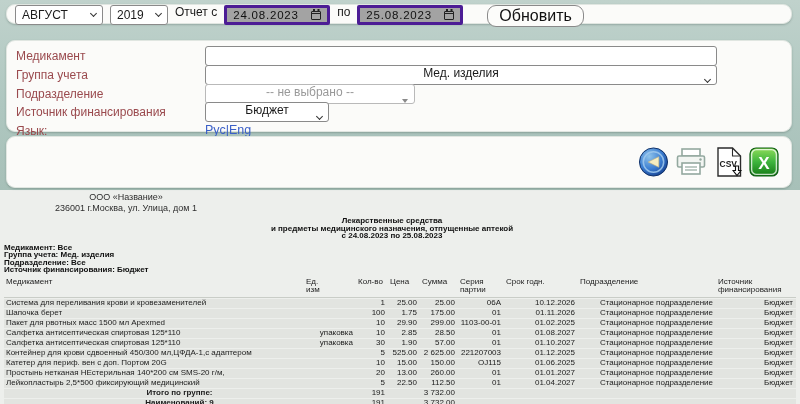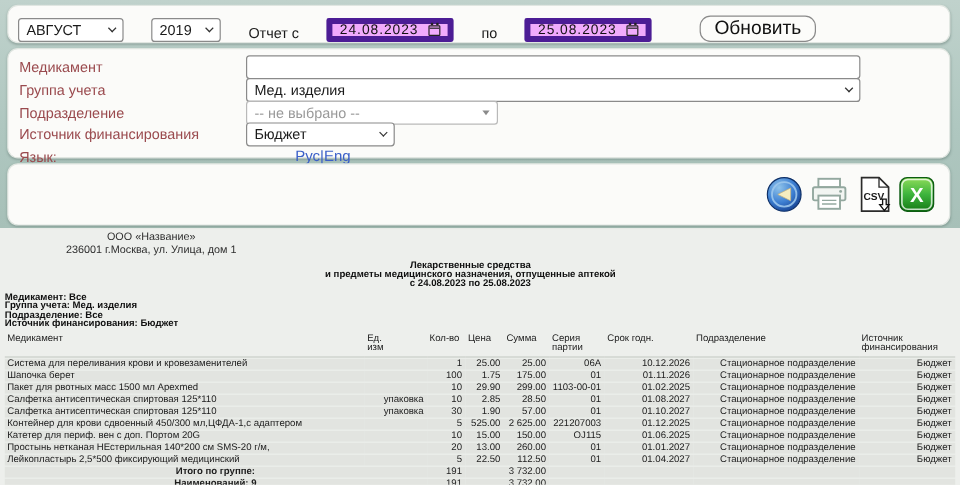--- a/index.html
+++ b/index.html
@@ -9,58 +9,58 @@
     background:#edefec;
     font-family:"Liberation Sans","DejaVu Sans",sans-serif;
     overflow:hidden;
   }
   .bg-top { position:absolute; top:0; left:0; width:800px; height:190px;
     background:linear-gradient(180deg,#c0d2cc 0%,#afc7c0 55%,#a7c0b8 100%); }
 
   .panel { position:absolute; left:6px; width:786px; background:#fbfbf9;
     border:1px solid #e0e6e1; border-radius:9px;
     box-shadow:0 1px 2px rgba(55,80,73,.30); }
-  .panel1 { top:4px; height:32px; display:flex; align-items:flex-end; gap:23px; padding:0 8px; }
+  .panel1 { top:4px; height:20px; display:flex; align-items:flex-start; gap:7px; padding:0 8px; }
   .panel2 { top:40px; height:92px; }
   .panel3 { top:136px; height:52px; }
 
   .lbl { font-size:12px; color:#1a1a1a; }
 
   .fsel { display:inline-flex; align-items:center; background:#fff;
     border:1px solid #8a8a8a; border-radius:3px; height:20px; padding:0 6px;
     font-size:12px; color:#1a1a1a; cursor:default; }
   .month { width:88px; } .year { width:58px; }
   .chev { width:5px; height:5px; border-right:1.4px solid #333; border-bottom:1.4px solid #333;
     transform:rotate(45deg); margin-left:auto; margin-top:-3px; flex:none; }
 
   .datebox { display:inline-flex; align-items:center; justify-content:space-between;
-    width:106px; height:20px; border:5px solid #4c1d95; border-radius:2px; background:#f0abfc;
+    width:106px; height:20px; border:3px solid #4c1d95; border-radius:2px; background:#a3a3a3;
     padding:0 6px; font-size:11.5px; letter-spacing:.8px; color:#111; }
   .cal { width:10px; height:9px; border:1px solid #222; border-radius:1px; position:relative;
     margin-left:4px; flex:none; }
   .cal::before { content:""; position:absolute; left:1px; top:-3px; width:1.5px; height:2.5px;
     background:#222; box-shadow:4.5px 0 0 #222; }
   .cal::after { content:""; position:absolute; left:0; top:1.5px; width:100%; height:1px; background:#222; }
 
   .refresh { margin-left:17px; height:22px; padding:0 11px; font-size:16px; color:#111;
     background:#fcfcfa; border:1px solid #8a8a8a; border-radius:9px; font-family:inherit; cursor:pointer; }
 
   .frow { position:absolute; left:0; width:100%; height:20px; }
   .r1{top:5px;} .r2{top:24px;} .r3{top:43px;} .r4{top:61px;} .r5{top:80px;}
   .flabel { position:absolute; left:9px; top:3px; font-size:12px; color:#9a4a4e; }
-  .fctl { position:absolute; left:198px; top:0; }
+  .fctl { position:absolute; left:198px; top:0;flex-direction:column; }
   .txtinput { width:512px; height:20px; border:1px solid #8a8a8a; border-radius:3px;
     font-size:12px; padding:0 6px; background:#fff; font-family:inherit; }
   .gsel { width:512px; }
   .dsel { width:210px; border-color:#b9b9b9; color:#999; }
   .tri { margin-left:auto; width:0; height:0; border-left:3.5px solid transparent;
     border-right:3.5px solid transparent; border-top:4.5px solid #8a8a8a; flex:none; }
   .fundsel { width:124px; }
   .lang { position:absolute; left:198px; top:2px; font-size:12.5px; color:#3a5fc8;
-    text-decoration:none; cursor:pointer;margin-left:41px; }
+    text-decoration:none; cursor:pointer; }
 
   .iconbtn { position:absolute; top:50%; transform:translateY(-50%); border:none;
     background:none; padding:0; cursor:pointer; line-height:0; }
   .ib-back{right:122px;} .ib-print{right:84px;} .ib-csv{right:48px;} .ib-excel{right:12px;}
 
   .company { position:absolute; left:44px; top:192px; width:164px; text-align:center;
     font-size:9px; line-height:10.5px; color:#2e2e2e; }
   .rtitle { position:absolute; left:0; top:217px; width:784px; text-align:center;
     font-size:8px; font-weight:bold; line-height:7.6px; color:#101010; }
   .rsummary { position:absolute; left:4px; top:244px; font-size:8px; font-weight:bold;

